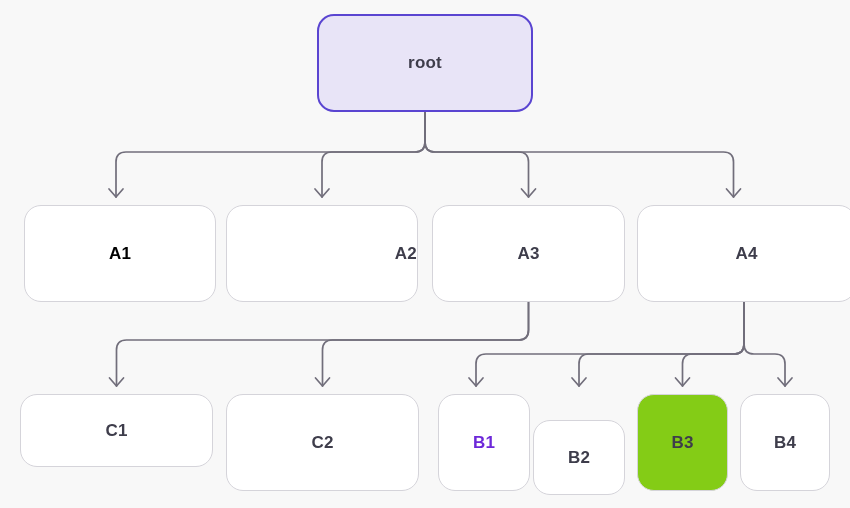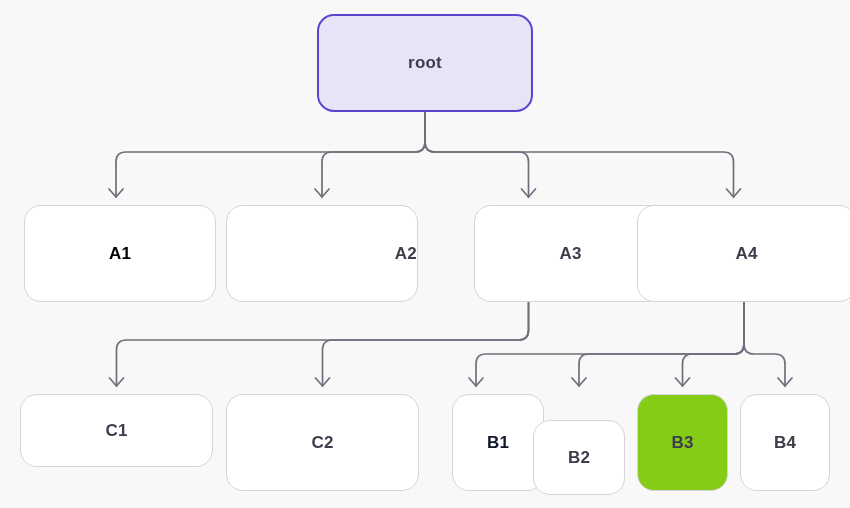--- a/index.html
+++ b/index.html
@@ -60,33 +60,33 @@
     </svg>
 <div class="node" style="left: 317px; top: 14px; width: 216px; height: 98px; background: rgb(232, 228, 247); border: 2px solid rgb(90, 69, 209); color: rgb(62, 61, 75);">
       <span>root</span>
     </div>
     <div class="node" style="left: 24px; top: 205px; width: 192px; height: 97px; background: rgb(255, 255, 255); border: 1.5px solid rgb(213, 212, 218); color: #000000;">
       <span>A1</span>
     </div>
     <div class="node" style="left: 226px; top: 205px; width: 192px; height: 97px; background: rgb(255, 255, 255); border: 1.5px solid rgb(213, 212, 218); color: rgb(62, 61, 75); justify-content: flex-end;">
       <span>A2</span>
     </div>
-    <div class="node" style="left: 432px; top: 205px; width: 193px; height: 97px; background: rgb(255, 255, 255); border: 1.5px solid rgb(213, 212, 218); color: rgb(62, 61, 75); margin-left: 42px;">
+    <div class="node" style="left: 432px; top: 205px; width: 193px; height: 97px; background: rgb(255, 255, 255); border: 1.5px solid rgb(213, 212, 218); color: rgb(62, 61, 75);">
       <span>A3</span>
     </div>
     <div class="node" style="left: 637px; top: 205px; width: 219px; height: 97px; background: rgb(255, 255, 255); border: 1.5px solid rgb(213, 212, 218); color: rgb(62, 61, 75);">
       <span>A4</span>
     </div>
     <div class="node" style="left: 20px; top: 394px; width: 193px; height: 73px; background: rgb(255, 255, 255); border: 1.5px solid rgb(213, 212, 218); color: rgb(62, 61, 75);">
       <span>C1</span>
     </div>
     <div class="node" style="left: 226px; top: 394px; width: 193px; height: 97px; background: rgb(255, 255, 255); border: 1.5px solid rgb(213, 212, 218); color: rgb(62, 61, 75);">
       <span>C2</span>
     </div>
-    <div class="node" style="left: 452px; top: 394px; width: 92px; height: 97px; background: rgb(255, 255, 255); border: 1.5px solid rgb(213, 212, 218); color: #0f172a;">
+    <div class="node" style="left: 438px; top: 394px; width: 92px; height: 97px; background: rgb(255, 255, 255); border: 1.5px solid rgb(213, 212, 218); color: #6d28d9;">
       <span>B1</span>
     </div>
     <div class="node" style="left: 533px; top: 394px; width: 92px; height: 75px; background: rgb(255, 255, 255); border: 1.5px solid rgb(213, 212, 218); color: rgb(62, 61, 75); margin-top: 26px;">
       <span>B2</span>
     </div>
     <div class="node" style="left: 637px; top: 394px; width: 91px; height: 97px; background: #84cc16; border: 1.5px solid rgb(213, 212, 218); color: rgb(62, 61, 75);">
       <span>B3</span>
     </div>
     <div class="node" style="left: 740px; top: 394px; width: 90px; height: 97px; background: rgb(255, 255, 255); border: 1.5px solid rgb(213, 212, 218); color: rgb(62, 61, 75);">
       <span>B4</span>

